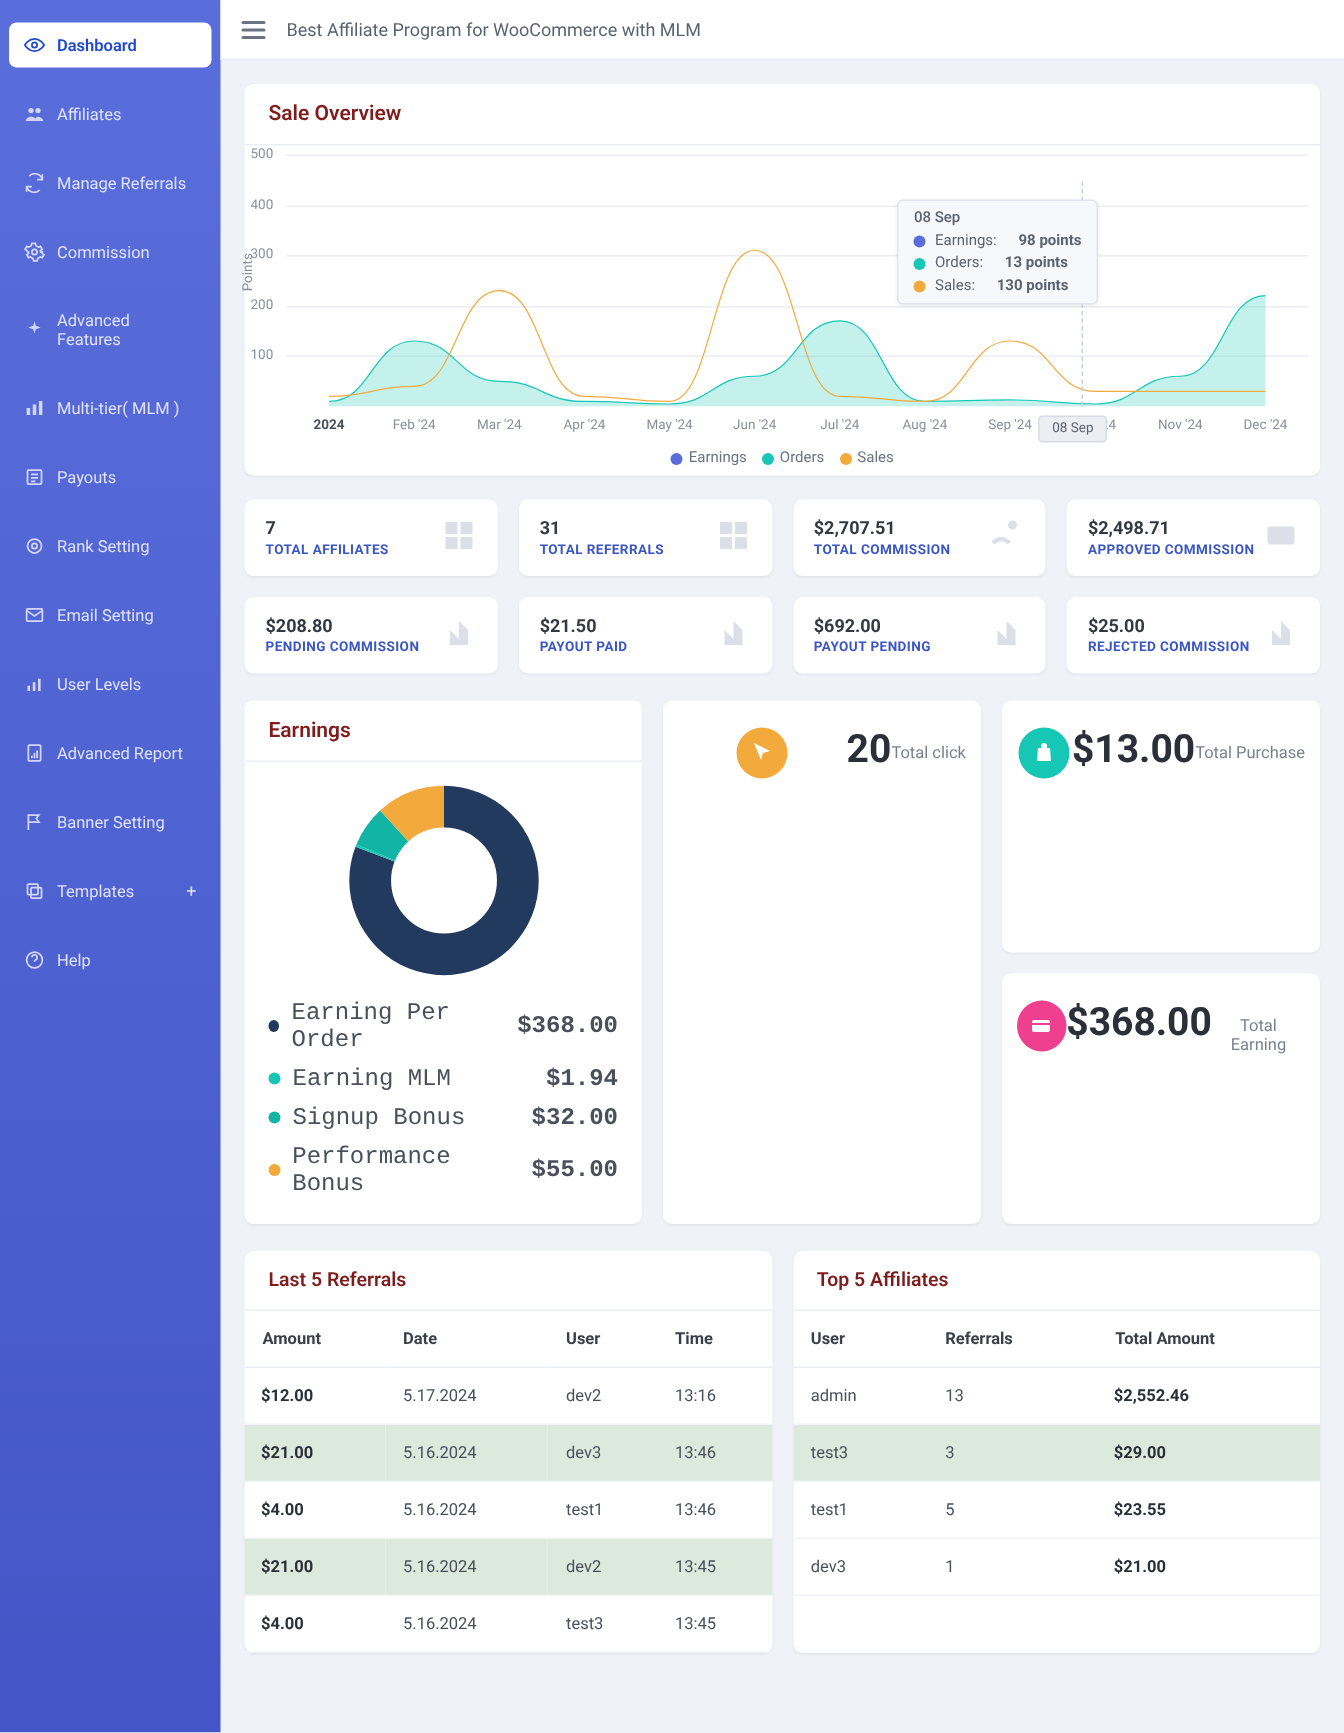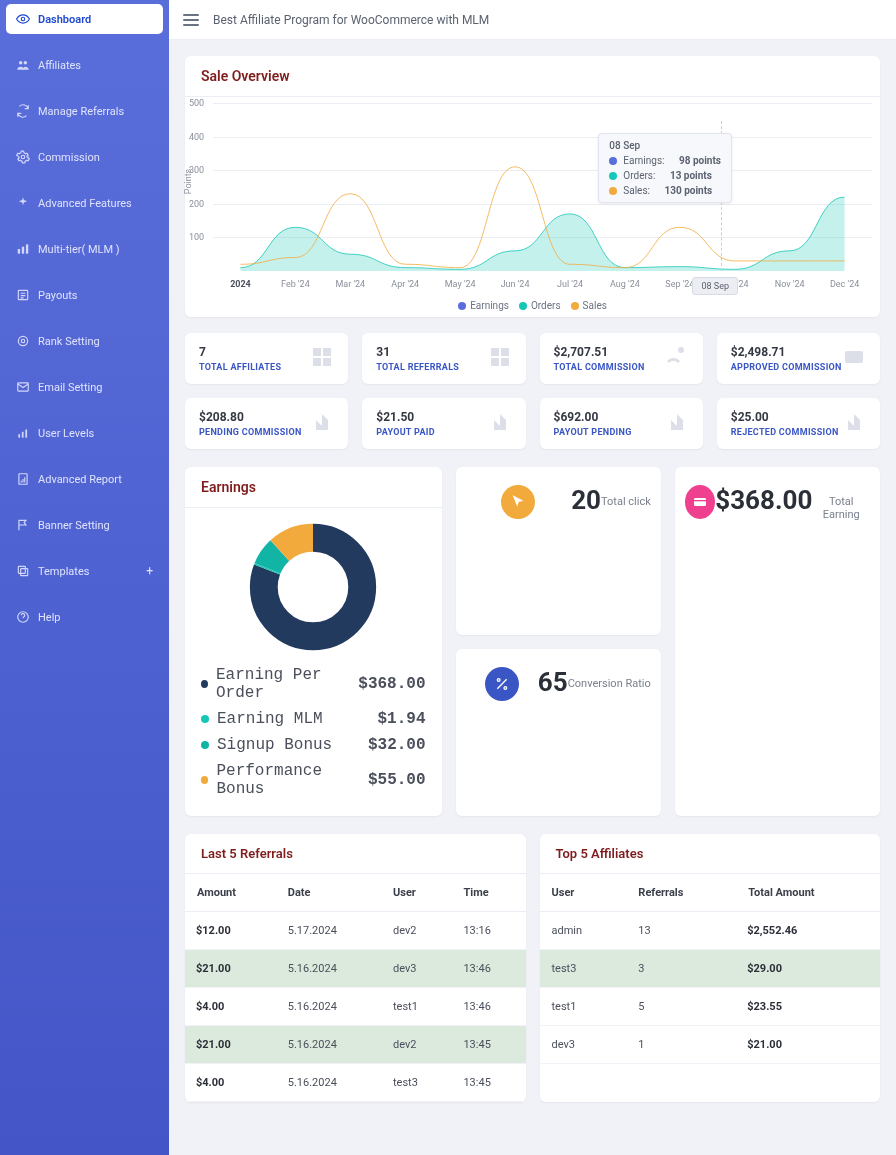--- a/index.html
+++ b/index.html
@@ -1,20 +1,20 @@
 <!DOCTYPE html>
 <html><head>
 <meta charset="utf-8">
 <style>
 * { box-sizing: border-box; margin: 0; padding: 0; }
 body { font-family: -apple-system, BlinkMacSystemFont, "Segoe UI", Roboto, sans-serif; background: #f0f2f7; width: 896px; height: 1155px; overflow: hidden; }
 .app { display: flex; height: 100%; }
 
 
-.sidebar { width: 169px; background: linear-gradient(180deg, #5a6edb 0%, #4456c7 100%); padding: 4px 6px; }
+.sidebar { width: 147px; background: linear-gradient(180deg, #5a6edb 0%, #4456c7 100%); padding: 15px 6px; }
 .sidebar-item { display: flex; align-items: center; gap: 8px; padding: 8px 10px; border-radius: 5px; color: #dfe3ff; font-size: 11px; cursor: pointer; margin-bottom: 16px; }
 .sidebar-item.active { background: #fff; color: #2049d1; font-weight: 600; }
 .sidebar-item .icon { width: 14px; height: 14px; display: inline-flex; align-items: center; justify-content: center; opacity: 0.9; }
 .sidebar-item .icon svg { width: 14px; height: 14px; }
 .sidebar-item.active .icon { opacity: 1; }
 .sidebar-item .plus { margin-left: auto; font-size: 12px; }
 
 
 .main { flex: 1; display: flex; flex-direction: column; height: 100%; }
 .header { height: 40px; display: flex; align-items: center; padding: 0 14px; background: #fff; border-bottom: 1px solid #eceef5; gap: 14px; }
@@ -464,31 +464,31 @@
         <div class="mid-col">
           <div class="mini-card">
             <div class="mini-icon" style="background:#f3aa3c">
                 <svg viewBox="0 0 24 24" fill="currentColor" width="16" height="16">
                   <path d="M4 2l16 8-7 2-2 7z"></path>
                 </svg>
               </div>
             <div class="mini-value">20</div>
             <div class="mini-label">Total click</div>
           </div>
+        </div>
+        <div class="mid-col">
           <div class="mini-card">
-            <div class="mini-icon" style="background:#3a56c5">
-                <svg viewBox="0 0 24 24" fill="none" stroke="currentColor" stroke-width="2" width="16" height="16">
-                  <path d="M19 5L5 19M7 8a2 2 0 1 0 0-4 2 2 0 0 0 0 4zm10 12a2 2 0 1 0 0-4 2 2 0 0 0 0 4z"></path>
+            <div class="mini-icon" style="background:#17c7b6">
+                <svg viewBox="0 0 24 24" fill="currentColor" width="16" height="16">
+                  <path d="M6 7h12l1 13H5zM9 7V5a3 3 0 1 1 6 0v2"></path>
                 </svg>
               </div>
-            <div class="mini-value">65</div>
-            <div class="mini-label">Conversion Ratio</div>
-          </div>
-        </div>
-        <div class="mid-col">
+            <div class="mini-value">$13.00</div>
+            <div class="mini-label">Total Purchase</div>
+          </div>
           <div class="mini-card">
             <div class="mini-icon" style="background:#ef3f8f">
                 <svg viewBox="0 0 24 24" fill="currentColor" width="16" height="16">
                   <rect x="3" y="6" width="18" height="12" rx="2"></rect>
                   <rect x="3" y="9" width="18" height="2" fill="#ef3f8f"></rect>
                 </svg>
               </div>
             <div class="mini-value">$368.00</div>
             <div class="mini-label">Total Earning</div>
           </div>

